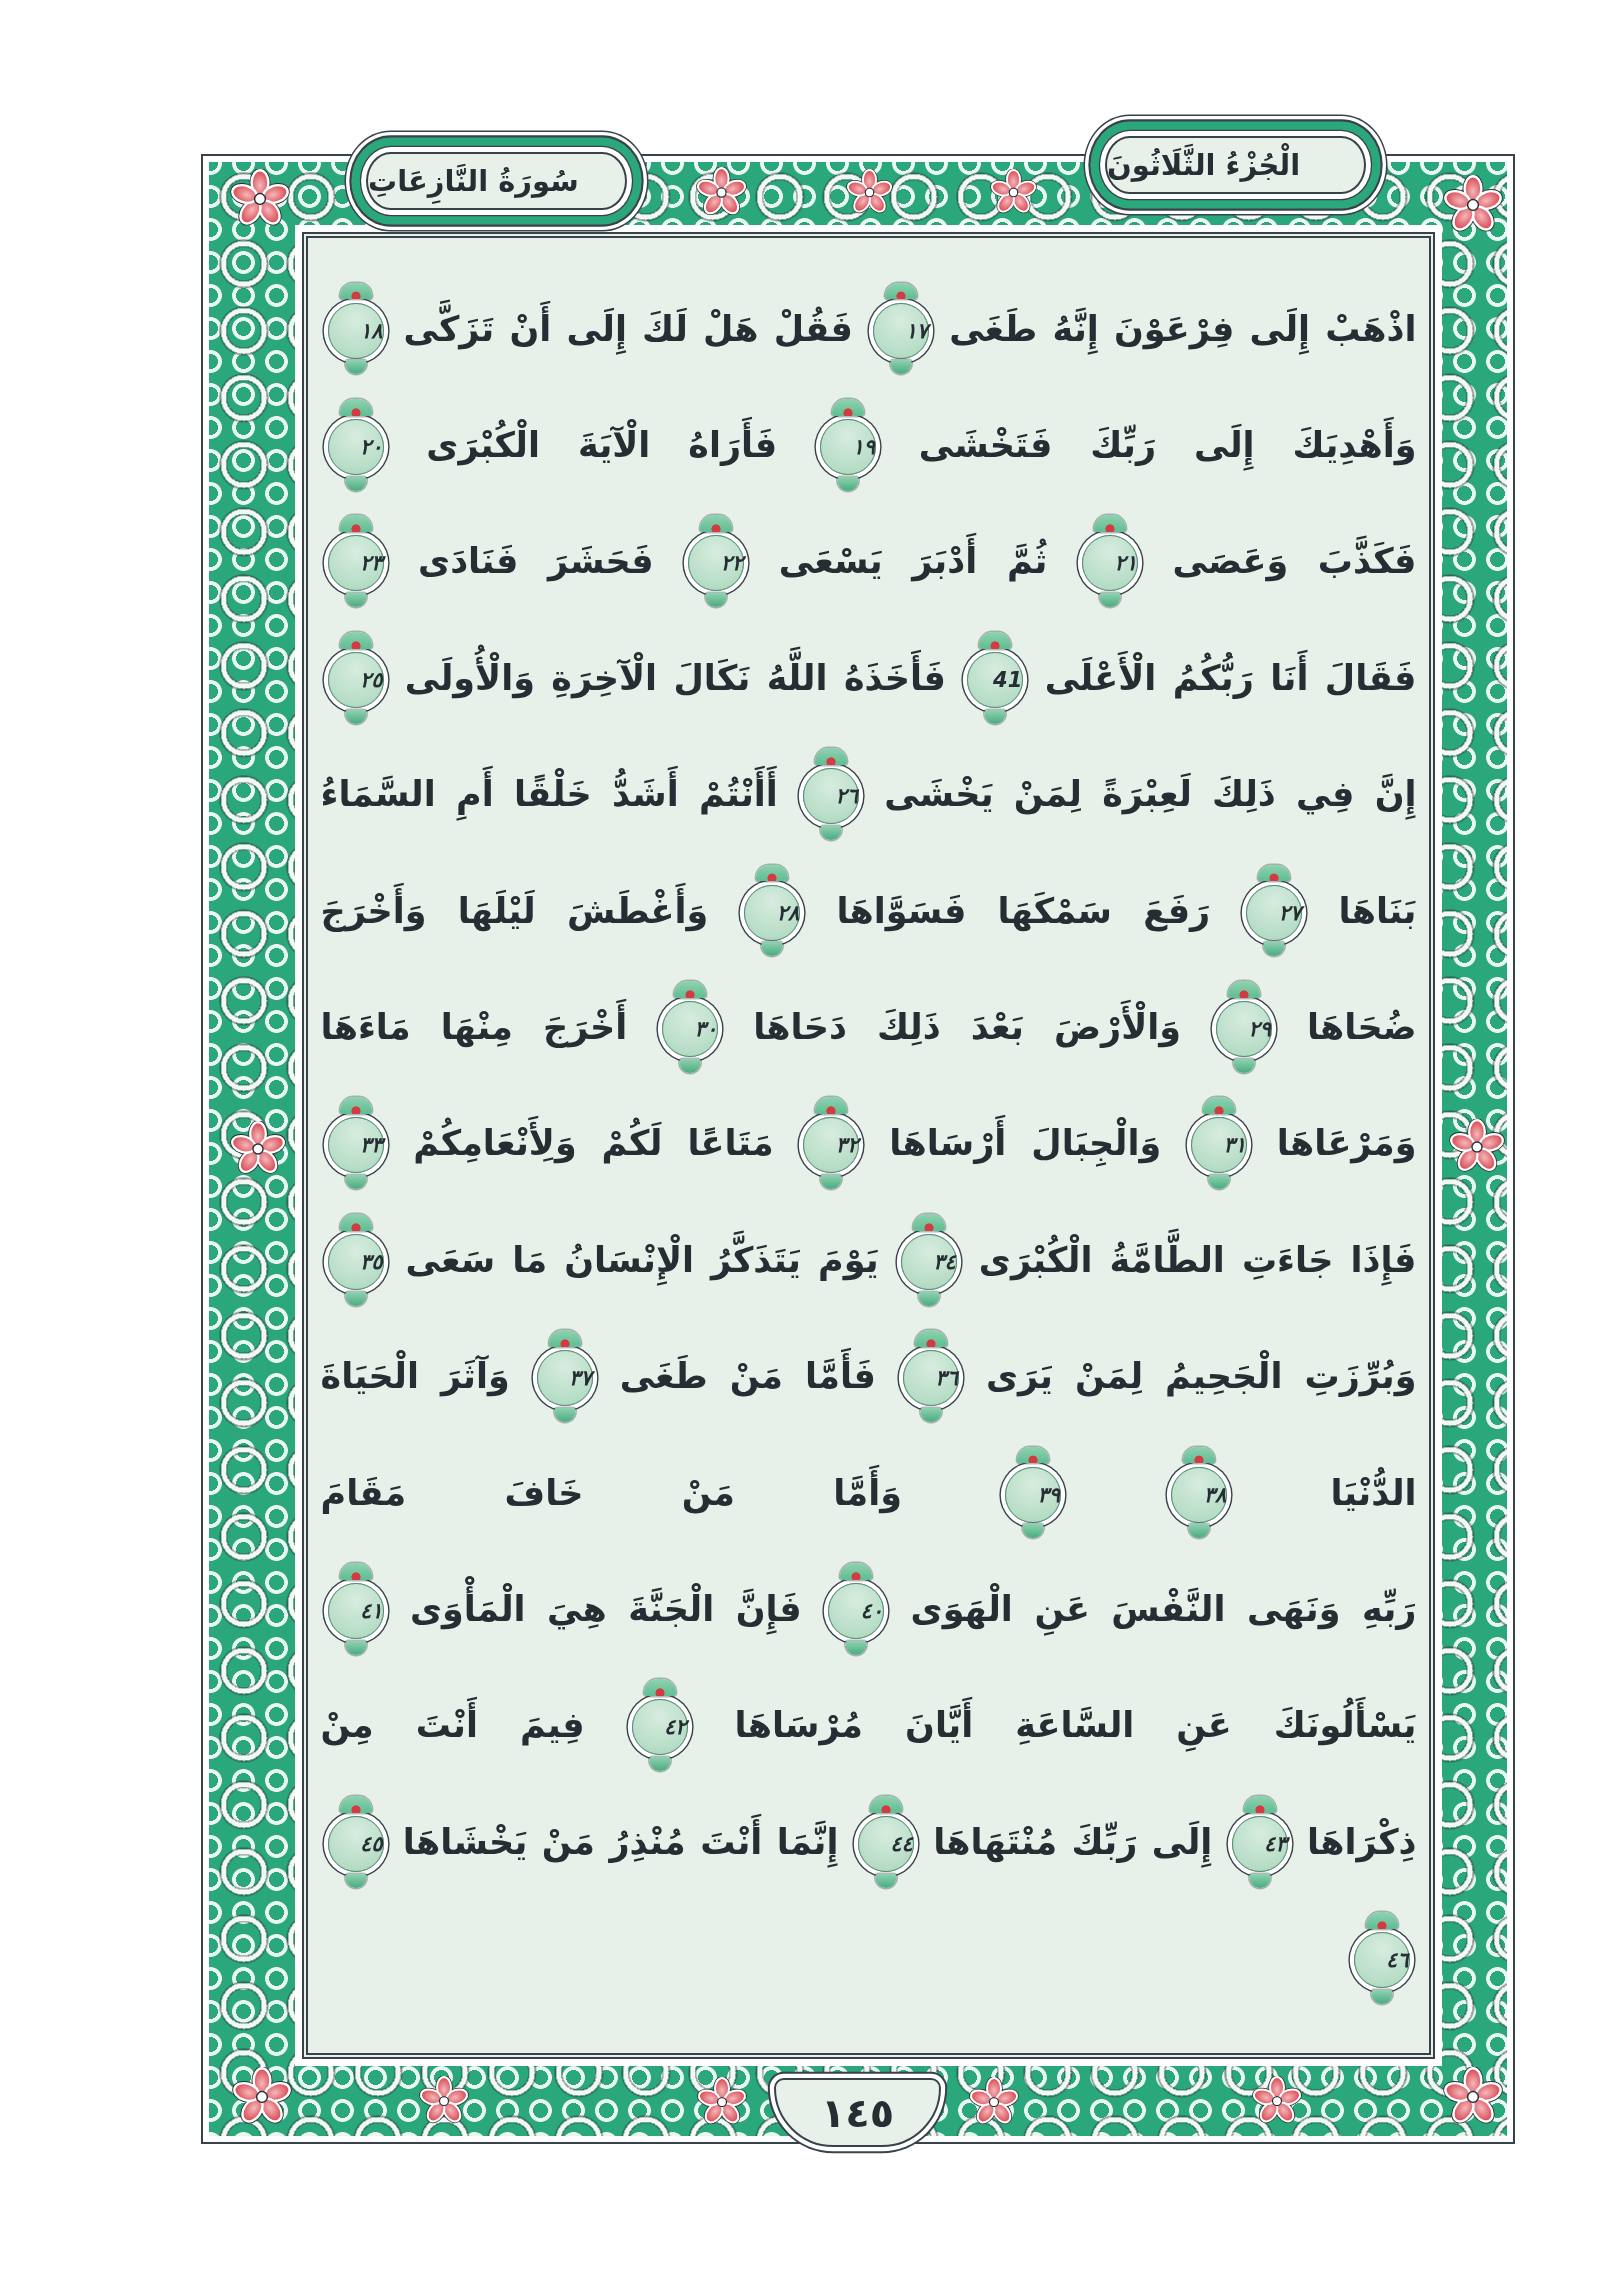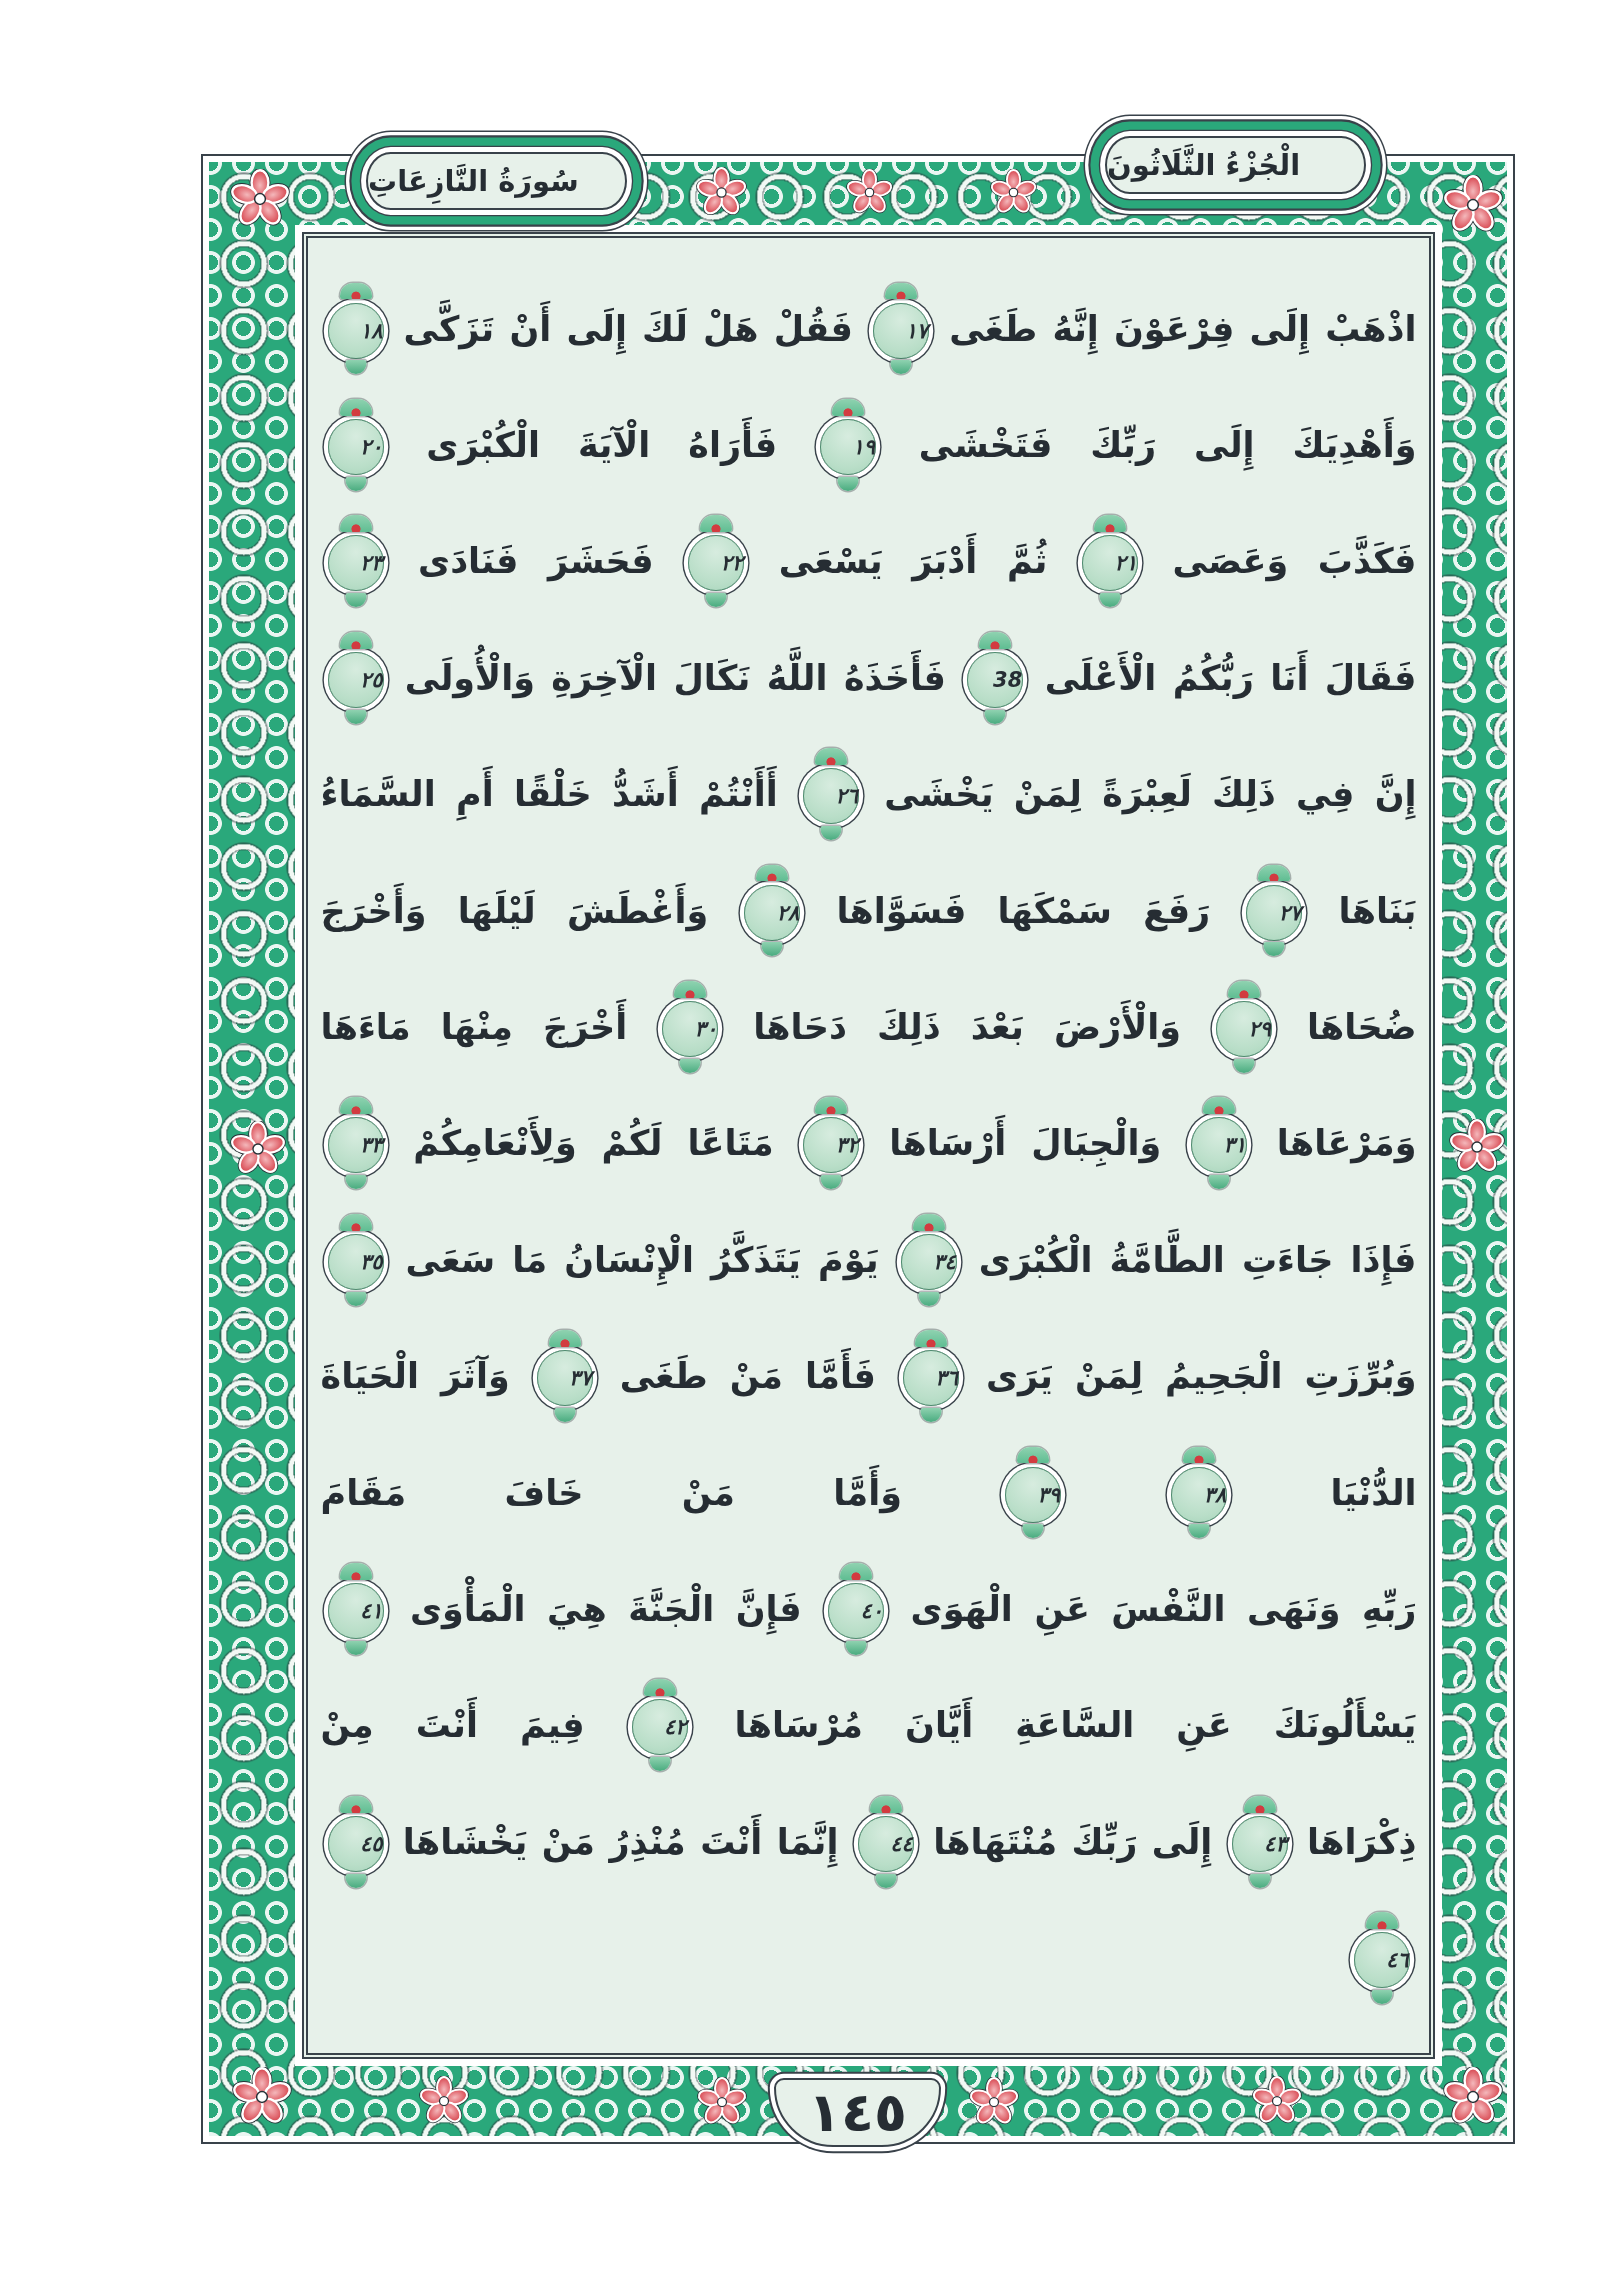--- a/index.html
+++ b/index.html
@@ -64,21 +64,21 @@
     color:var(--ink); font-size:29px; font-weight:bold; direction:rtl;
     z-index:5;}
   .cart-surah{left:366px; top:152px; width:261px;}
   .cart-juz{left:1105px; top:136px; width:261px;}
 
   .page-cart{position:absolute; left:774px; top:2078px; width:167px; height:69px;
     background:var(--panel); border:2.1px solid var(--line);
     border-radius:11px 11px 66px 66px;
     box-shadow:0 0 0 4.2px #fff, 0 0 0 6.2px var(--line);
     display:flex; align-items:center; justify-content:center;
-    color:var(--ink); font-size:54px; font-weight:bold; z-index:6;}
+    color:var(--ink); font-size:40px; font-weight:bold; z-index:6;}
 
   .flower{position:absolute; z-index:4; pointer-events:none;}
 </style>
 </head>
 <body>
 
 <div class="sheet">
 
   <svg width="0" height="0" style="position:absolute" aria-hidden="true">
     <defs>
@@ -90,21 +90,21 @@
     </defs>
   </svg>
 
   <div class="frame">
     <div class="band"></div>
     <div class="panel">
       <div class="lines" id="lines">
           <div class="qline"><span class="ayah">اذْهَبْ إِلَى فِرْعَوْنَ إِنَّهُ طَغَى</span> <span class="vbadge"><span class="vnum">١٧</span></span> <span class="ayah">فَقُلْ هَلْ لَكَ إِلَى أَنْ تَزَكَّى</span> <span class="vbadge"><span class="vnum">١٨</span></span> </div>
           <div class="qline"><span class="ayah">وَأَهْدِيَكَ إِلَى رَبِّكَ فَتَخْشَى</span> <span class="vbadge"><span class="vnum">١٩</span></span> <span class="ayah">فَأَرَاهُ الْآيَةَ الْكُبْرَى</span> <span class="vbadge"><span class="vnum">٢٠</span></span> </div>
           <div class="qline"><span class="ayah">فَكَذَّبَ وَعَصَى</span> <span class="vbadge"><span class="vnum">٢١</span></span> <span class="ayah">ثُمَّ أَدْبَرَ يَسْعَى</span> <span class="vbadge"><span class="vnum">٢٢</span></span> <span class="ayah">فَحَشَرَ فَنَادَى</span> <span class="vbadge"><span class="vnum">٢٣</span></span> </div>
-          <div class="qline"><span class="ayah">فَقَالَ أَنَا رَبُّكُمُ الْأَعْلَى</span> <span class="vbadge"><span class="vnum">38</span></span> <span class="ayah">فَأَخَذَهُ اللَّهُ نَكَالَ الْآخِرَةِ وَالْأُولَى</span> <span class="vbadge"><span class="vnum">٢٥</span></span> </div>
+          <div class="qline"><span class="ayah">فَقَالَ أَنَا رَبُّكُمُ الْأَعْلَى</span> <span class="vbadge"><span class="vnum">41</span></span> <span class="ayah">فَأَخَذَهُ اللَّهُ نَكَالَ الْآخِرَةِ وَالْأُولَى</span> <span class="vbadge"><span class="vnum">٢٥</span></span> </div>
           <div class="qline"><span class="ayah">إِنَّ فِي ذَلِكَ لَعِبْرَةً لِمَنْ يَخْشَى</span> <span class="vbadge"><span class="vnum">٢٦</span></span> <span class="ayah">أَأَنْتُمْ أَشَدُّ خَلْقًا أَمِ السَّمَاءُ</span> </div>
           <div class="qline"><span class="ayah">بَنَاهَا</span> <span class="vbadge"><span class="vnum">٢٧</span></span> <span class="ayah">رَفَعَ سَمْكَهَا فَسَوَّاهَا</span> <span class="vbadge"><span class="vnum">٢٨</span></span> <span class="ayah">وَأَغْطَشَ لَيْلَهَا وَأَخْرَجَ</span> </div>
           <div class="qline"><span class="ayah">ضُحَاهَا</span> <span class="vbadge"><span class="vnum">٢٩</span></span> <span class="ayah">وَالْأَرْضَ بَعْدَ ذَلِكَ دَحَاهَا</span> <span class="vbadge"><span class="vnum">٣٠</span></span> <span class="ayah">أَخْرَجَ مِنْهَا مَاءَهَا</span> </div>
           <div class="qline"><span class="ayah">وَمَرْعَاهَا</span> <span class="vbadge"><span class="vnum">٣١</span></span> <span class="ayah">وَالْجِبَالَ أَرْسَاهَا</span> <span class="vbadge"><span class="vnum">٣٢</span></span> <span class="ayah">مَتَاعًا لَكُمْ وَلِأَنْعَامِكُمْ</span> <span class="vbadge"><span class="vnum">٣٣</span></span> </div>
           <div class="qline"><span class="ayah">فَإِذَا جَاءَتِ الطَّامَّةُ الْكُبْرَى</span> <span class="vbadge"><span class="vnum">٣٤</span></span> <span class="ayah">يَوْمَ يَتَذَكَّرُ الْإِنْسَانُ مَا سَعَى</span> <span class="vbadge"><span class="vnum">٣٥</span></span> </div>
           <div class="qline"><span class="ayah">وَبُرِّزَتِ الْجَحِيمُ لِمَنْ يَرَى</span> <span class="vbadge"><span class="vnum">٣٦</span></span> <span class="ayah">فَأَمَّا مَنْ طَغَى</span> <span class="vbadge"><span class="vnum">٣٧</span></span> <span class="ayah">وَآثَرَ الْحَيَاةَ</span> </div>
           <div class="qline"><span class="ayah">الدُّنْيَا</span> <span class="vbadge"><span class="vnum">٣٨</span></span>  <span class="vbadge"><span class="vnum">٣٩</span></span> <span class="ayah">وَأَمَّا مَنْ خَافَ مَقَامَ</span> </div>
           <div class="qline"><span class="ayah">رَبِّهِ وَنَهَى النَّفْسَ عَنِ الْهَوَى</span> <span class="vbadge"><span class="vnum">٤٠</span></span> <span class="ayah">فَإِنَّ الْجَنَّةَ هِيَ الْمَأْوَى</span> <span class="vbadge"><span class="vnum">٤١</span></span> </div>
           <div class="qline"><span class="ayah">يَسْأَلُونَكَ عَنِ السَّاعَةِ أَيَّانَ مُرْسَاهَا</span> <span class="vbadge"><span class="vnum">٤٢</span></span> <span class="ayah">فِيمَ أَنْتَ مِنْ</span> </div>
           <div class="qline"><span class="ayah">ذِكْرَاهَا</span> <span class="vbadge"><span class="vnum">٤٣</span></span> <span class="ayah">إِلَى رَبِّكَ مُنْتَهَاهَا</span> <span class="vbadge"><span class="vnum">٤٤</span></span> <span class="ayah">إِنَّمَا أَنْتَ مُنْذِرُ مَنْ يَخْشَاهَا</span> <span class="vbadge"><span class="vnum">٤٥</span></span> </div>

